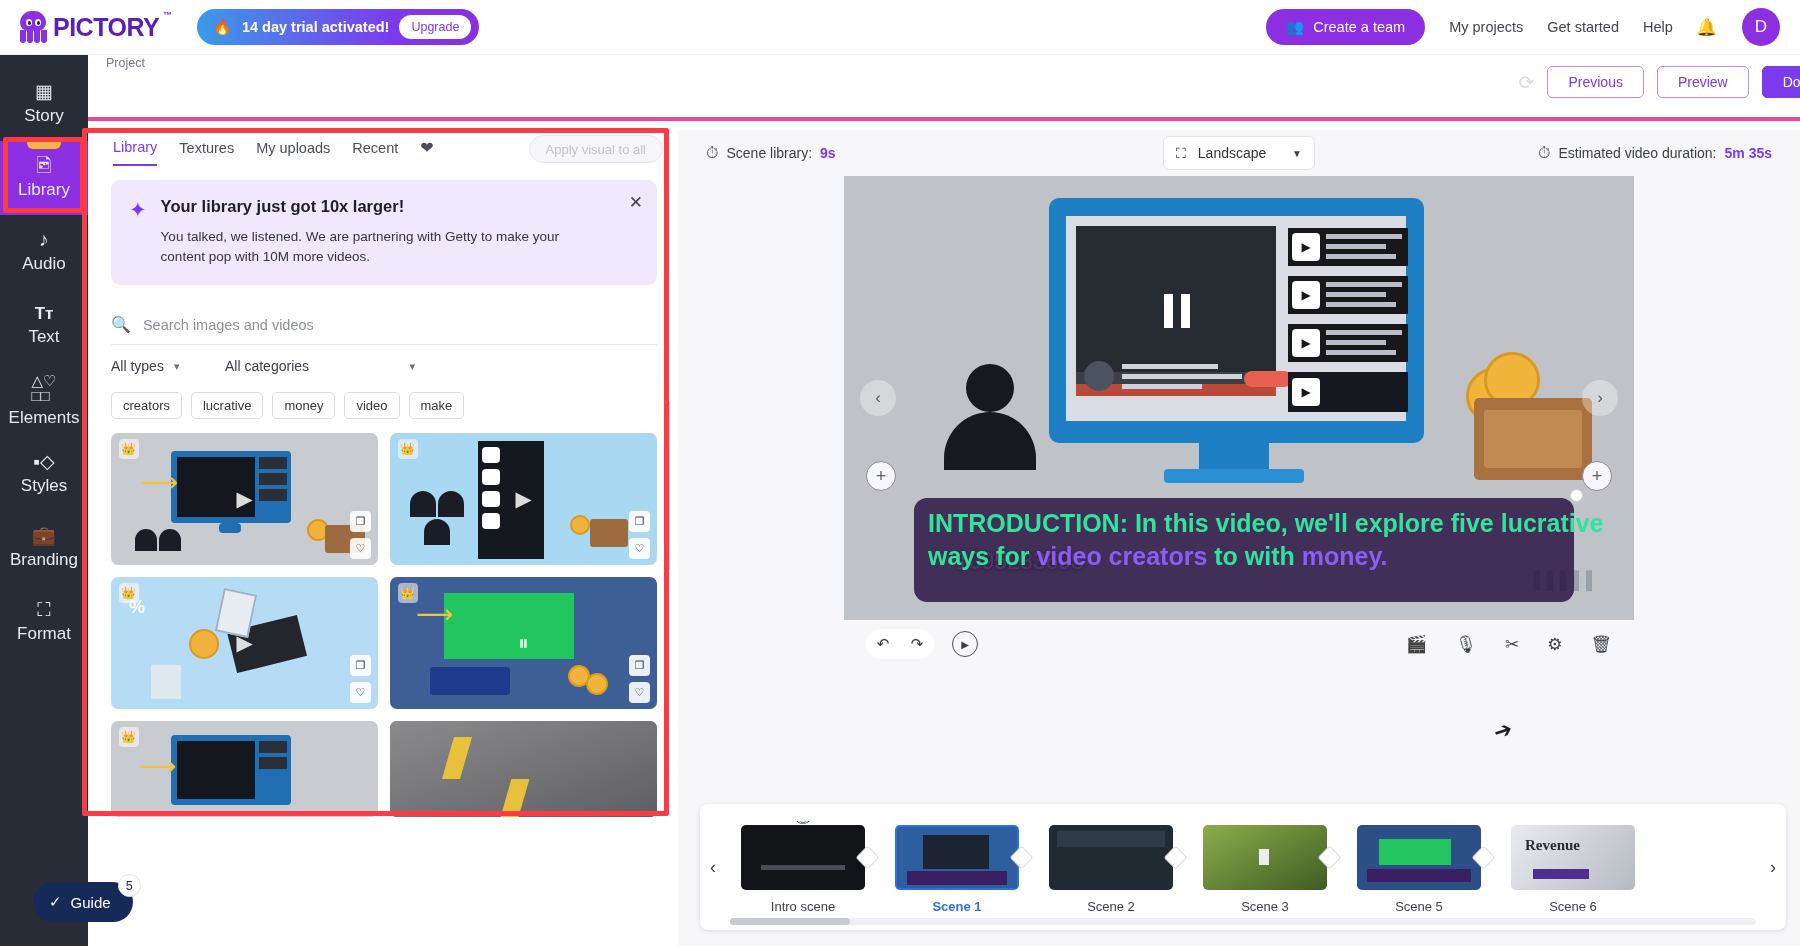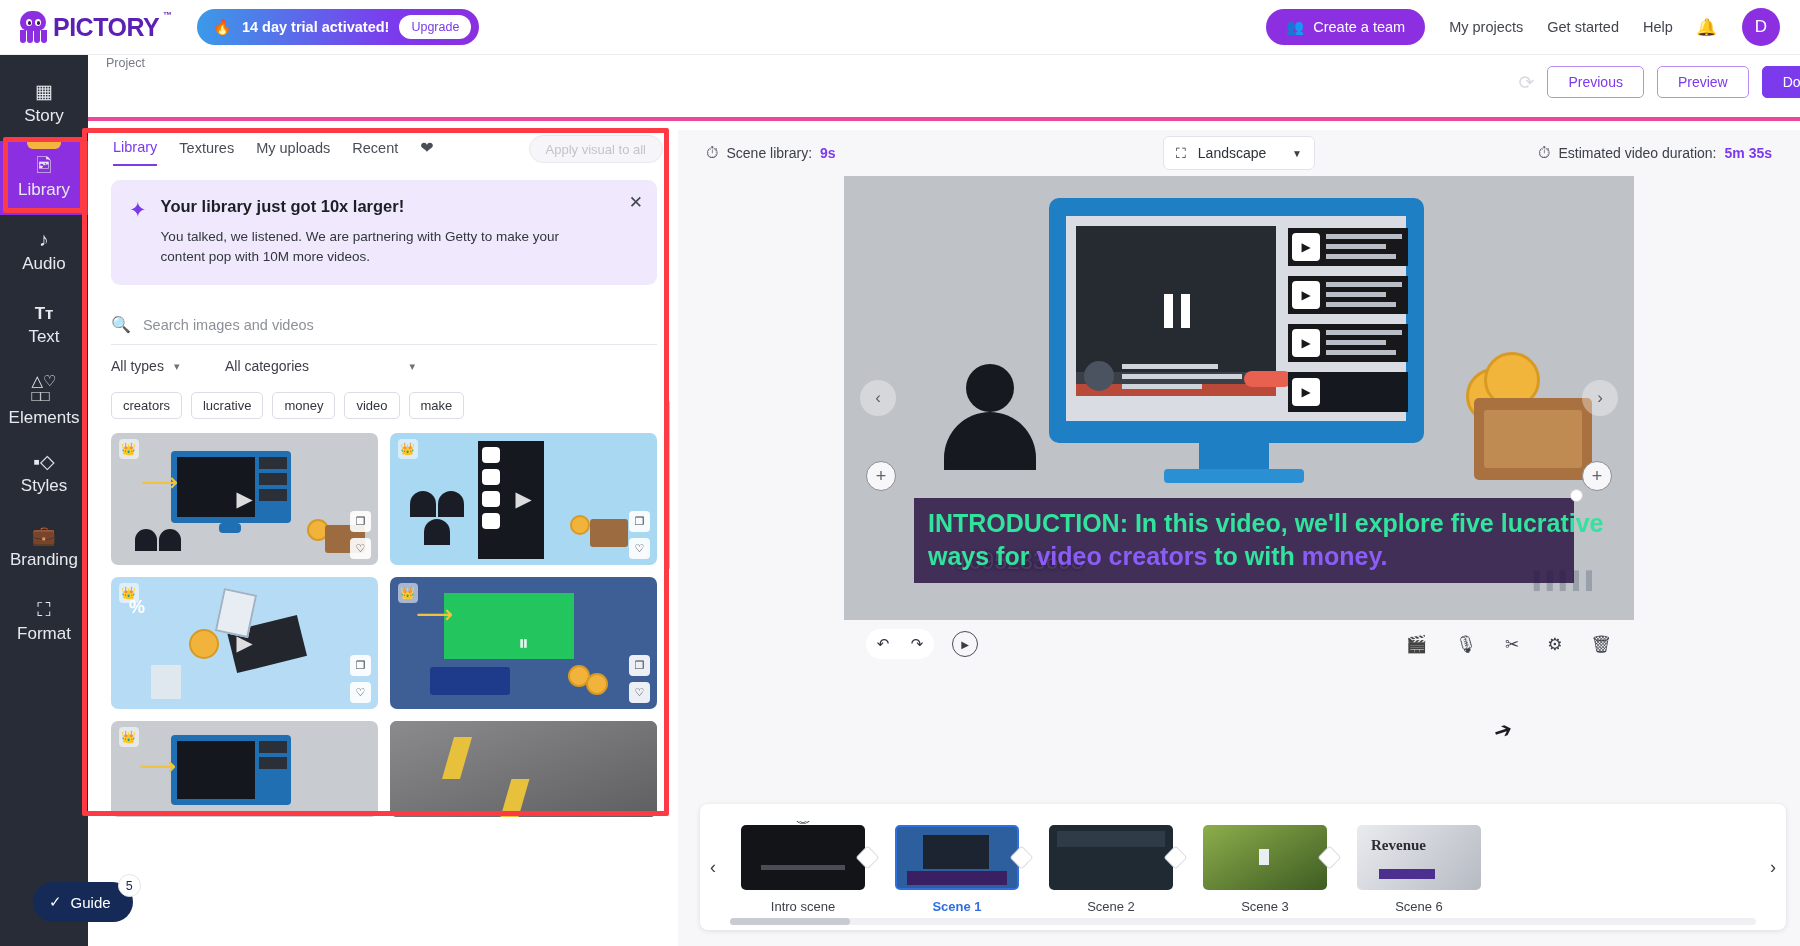--- a/index.html
+++ b/index.html
@@ -262,21 +262,21 @@
   .c-bar { position:absolute; background:#cfd3da; }
   .c-redbtn { position:absolute; left:400px; top:195px; width:48px; height:16px; border-radius:8px; background:#e8604f; }
   .c-thumbcol { position:absolute; left:444px; width:120px; height:38px; background:#18181b; }
   .c-thumb-play { position:absolute; width:28px; height:28px; border-radius:4px; background:#fff; color:#18181b; font-size:12px; display:flex; align-items:center; justify-content:center; }
   .c-thumb-lines { position:absolute; background:#b9bec6; }
   .c-watermark { position:absolute; left:112px; top:372px; color:#fff; font-size:23px; text-shadow:0 0 4px rgba(0,0,0,.9); }
   .c-eq { position:absolute; right:35px; top:395px; color:#9aa0aa; font-size:17px; letter-spacing:1px; }
 
   .caption-box {
     position: absolute; left: 70px; top: 322px; background: rgba(36,15,62,.82);
-    padding: 9px 14px 10px 14px; max-width: 660px;
+    padding: 9px 14px 29px 14px; max-width: 660px; border-radius: 13px;
   }
   .caption-line { font-size: 25px; font-weight: bold; color: #31e39c; line-height: 1.32; white-space: nowrap; }
   .cap-accent { color: #8b5cf6; }
   .cap-dot {
     position: absolute; right: -9px; top: -9px; width: 13px; height: 13px;
     border-radius: 50%; background: #fff; border: 1px solid #cfd1d8;
   }
 
   .canvas-toolbar {
     width: 790px; height: 48px; margin: 0 auto; display: flex; align-items: center;
@@ -709,20 +709,28 @@
 
       <div class="scene">
         <div class="scene-thumb" style="background:linear-gradient(150deg,#8cae4c,#3f5c22)">
           <div style="position:absolute;left:56px;top:24px;width:10px;height:16px;background:#e9eef3"></div>
         </div>
         <div class="scene-label">Scene 3</div>
         <div class="scene-divider"></div>
       </div>
 
 
+      <div class="scene">
+        <div class="scene-thumb" style="background:#2b4f86">
+          <div style="position:absolute;left:22px;top:14px;width:72px;height:26px;background:#22c55e"></div>
+          <div style="position:absolute;left:10px;top:44px;right:10px;height:13px;background:#3a1f62"></div>
+        </div>
+        <div class="scene-label">Scene 5</div>
+        <div class="scene-divider"></div>
+      </div>
 
       <div class="scene">
         <div class="scene-thumb" style="background:linear-gradient(130deg,#e9ebef,#b6bac2)">
           <div style="position:absolute;left:14px;top:12px;color:#2a2d35;font-size:15px;font-weight:bold;font-family:'Liberation Serif',serif">Revenue</div>
           <div style="position:absolute;left:22px;top:44px;width:56px;height:10px;background:#4c2f8f"></div>
         </div>
         <div class="scene-label">Scene 6</div>
 
       </div>
 

